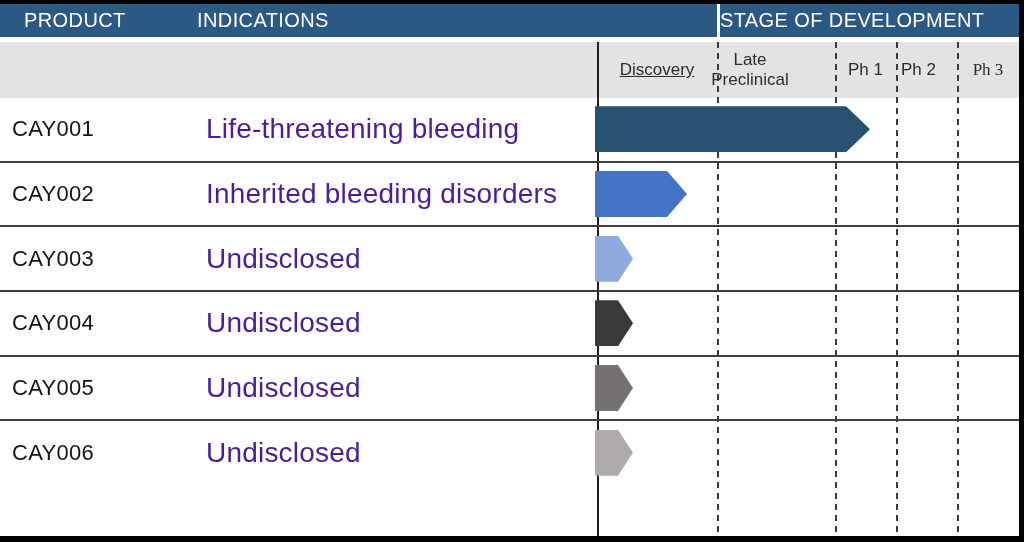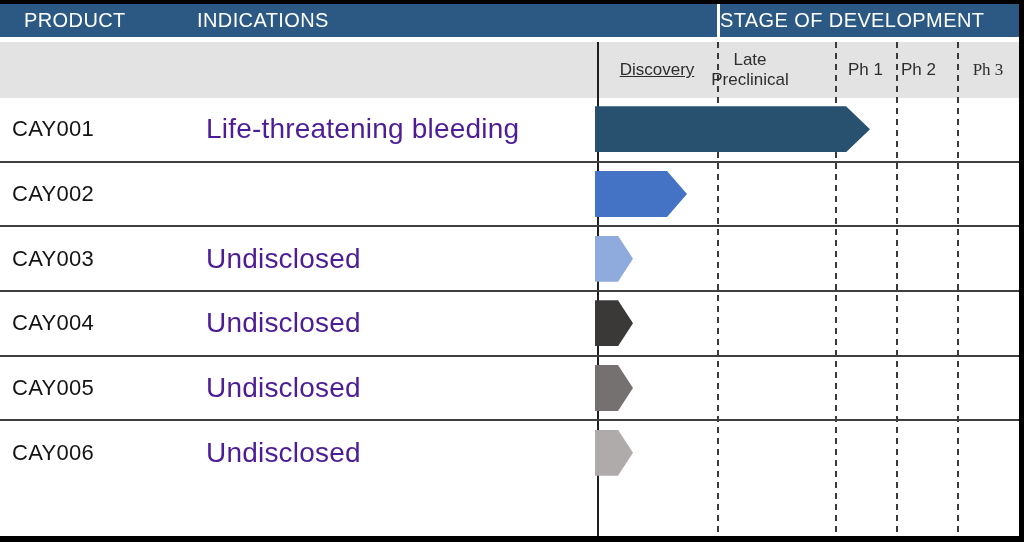--- a/index.html
+++ b/index.html
@@ -73,20 +73,21 @@
     </div>
 
   <div class="rows" id="rows">
       <div class="row">
         <span class="pname">CAY001</span>
         <span class="pind">Life-threatening bleeding</span>
         <div class="arrow" style="width: 275px; background: rgb(39, 81, 111); clip-path: polygon(0px 0px, calc(100% - 24px) 0px, 100% 50%, calc(100% - 24px) 100%, 0px 100%);"></div>
       </div>
       <div class="row">
         <span class="pname">CAY002</span>
+        <span class="pind">Inherited bleeding disorders</span>
         <div class="arrow" style="width: 92px; background: rgb(68, 114, 196); clip-path: polygon(0px 0px, calc(100% - 20px) 0px, 100% 50%, calc(100% - 20px) 100%, 0px 100%);"></div>
       </div>
       <div class="row">
         <span class="pname">CAY003</span>
         <span class="pind">Undisclosed</span>
         <div class="arrow" style="width: 38px; background: rgb(143, 170, 220); clip-path: polygon(0px 0px, calc(100% - 15px) 0px, 100% 50%, calc(100% - 15px) 100%, 0px 100%);"></div>
       </div>
       <div class="row">
         <span class="pname">CAY004</span>
         <span class="pind">Undisclosed</span>

